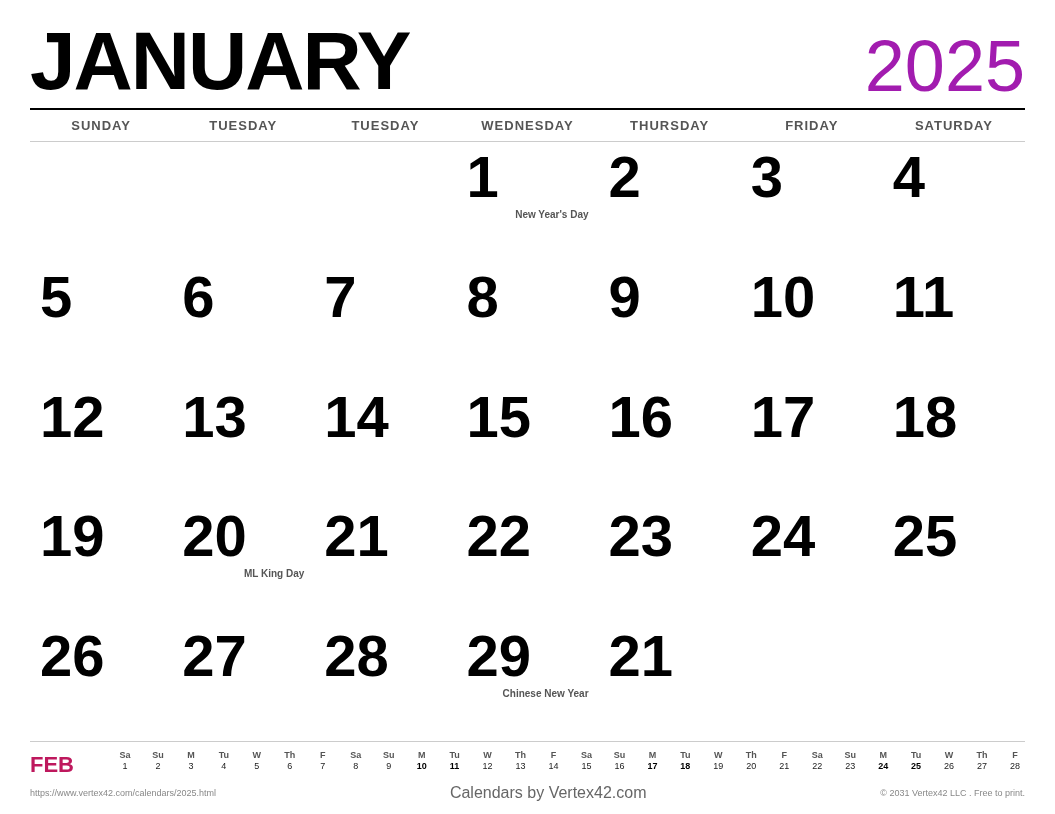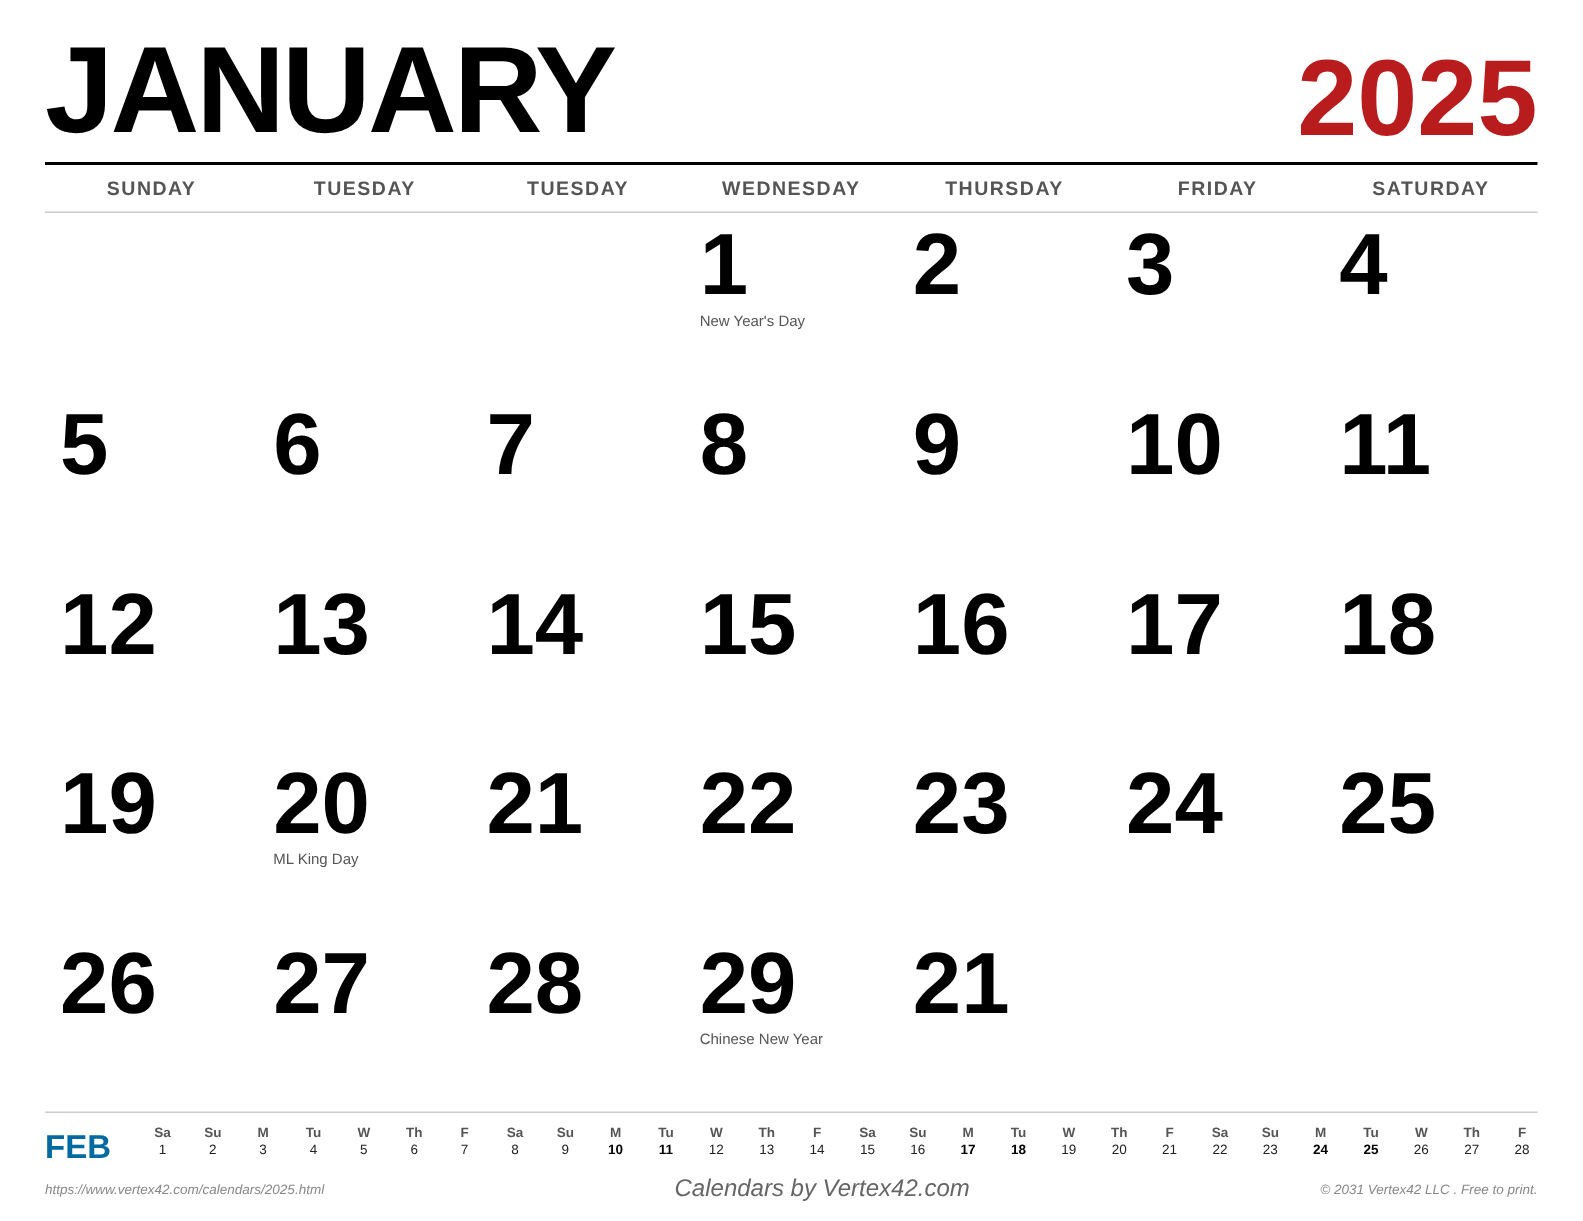--- a/index.html
+++ b/index.html
@@ -31,22 +31,22 @@
       font-size: 82px;
       font-weight: 900;
       color: #000;
       font-family: 'Arial Black', Arial, sans-serif;
       line-height: 1;
       letter-spacing: -2px;
     }
 
     .year-title {
       font-size: 72px;
-      font-weight: 700;
-      color: #b91c1c;
+      font-weight: 400;
+      color: #a21caf;
       font-family: Arial, sans-serif;
       line-height: 1;
     }
 
     .divider {
       height: 2px;
       background: #000;
       width: 100%;
       margin-bottom: 0;
     }
@@ -87,45 +87,46 @@
       font-size: 58px;
       font-weight: 900;
       font-family: 'Arial Black', Arial, sans-serif;
       color: #000;
       line-height: 1;
     }
 
     .cal-cell .holiday {
       font-size: 10px;
       color: #555;
-      text-align: left;
+      text-align: right;
       width: 100%;
       margin-top: 2px;
       line-height: 1.3;
+      font-weight: bold;
     }
 
     .cal-cell.empty .day-num {
       visibility: hidden;
     }
 
     
     .mini-section {
       border-top: 1px solid #ccc;
       padding: 8px 0 4px 0;
       display: flex;
       align-items: flex-start;
       gap: 0;
     }
 
     .mini-month-label {
       font-size: 22px;
       font-weight: 900;
       font-family: 'Arial Black', Arial, sans-serif;
-      color: #0369a1;
-      margin-right: 18px;
+      color: #be185d;
+      margin-right: 35px;
       min-width: 50px;
       line-height: 1;
       padding-top: 4px;
     }
 
     .mini-grid {
       display: grid;
       grid-template-columns: repeat(7, 1fr);
       flex: 1;
       column-gap: 13px;
@@ -149,21 +150,20 @@
     .mini-day.bold {
       font-weight: bold;
       color: #000;
     }
 
     .footer {
       display: flex;
       justify-content: space-between;
       align-items: center;
       padding: 4px 0 2px 0;
-      font-style: italic;
     }
 
     .footer-url {
       font-size: 9px;
       color: #888;
     }
 
     .footer-center {
       font-size: 16px;
       color: #666;

